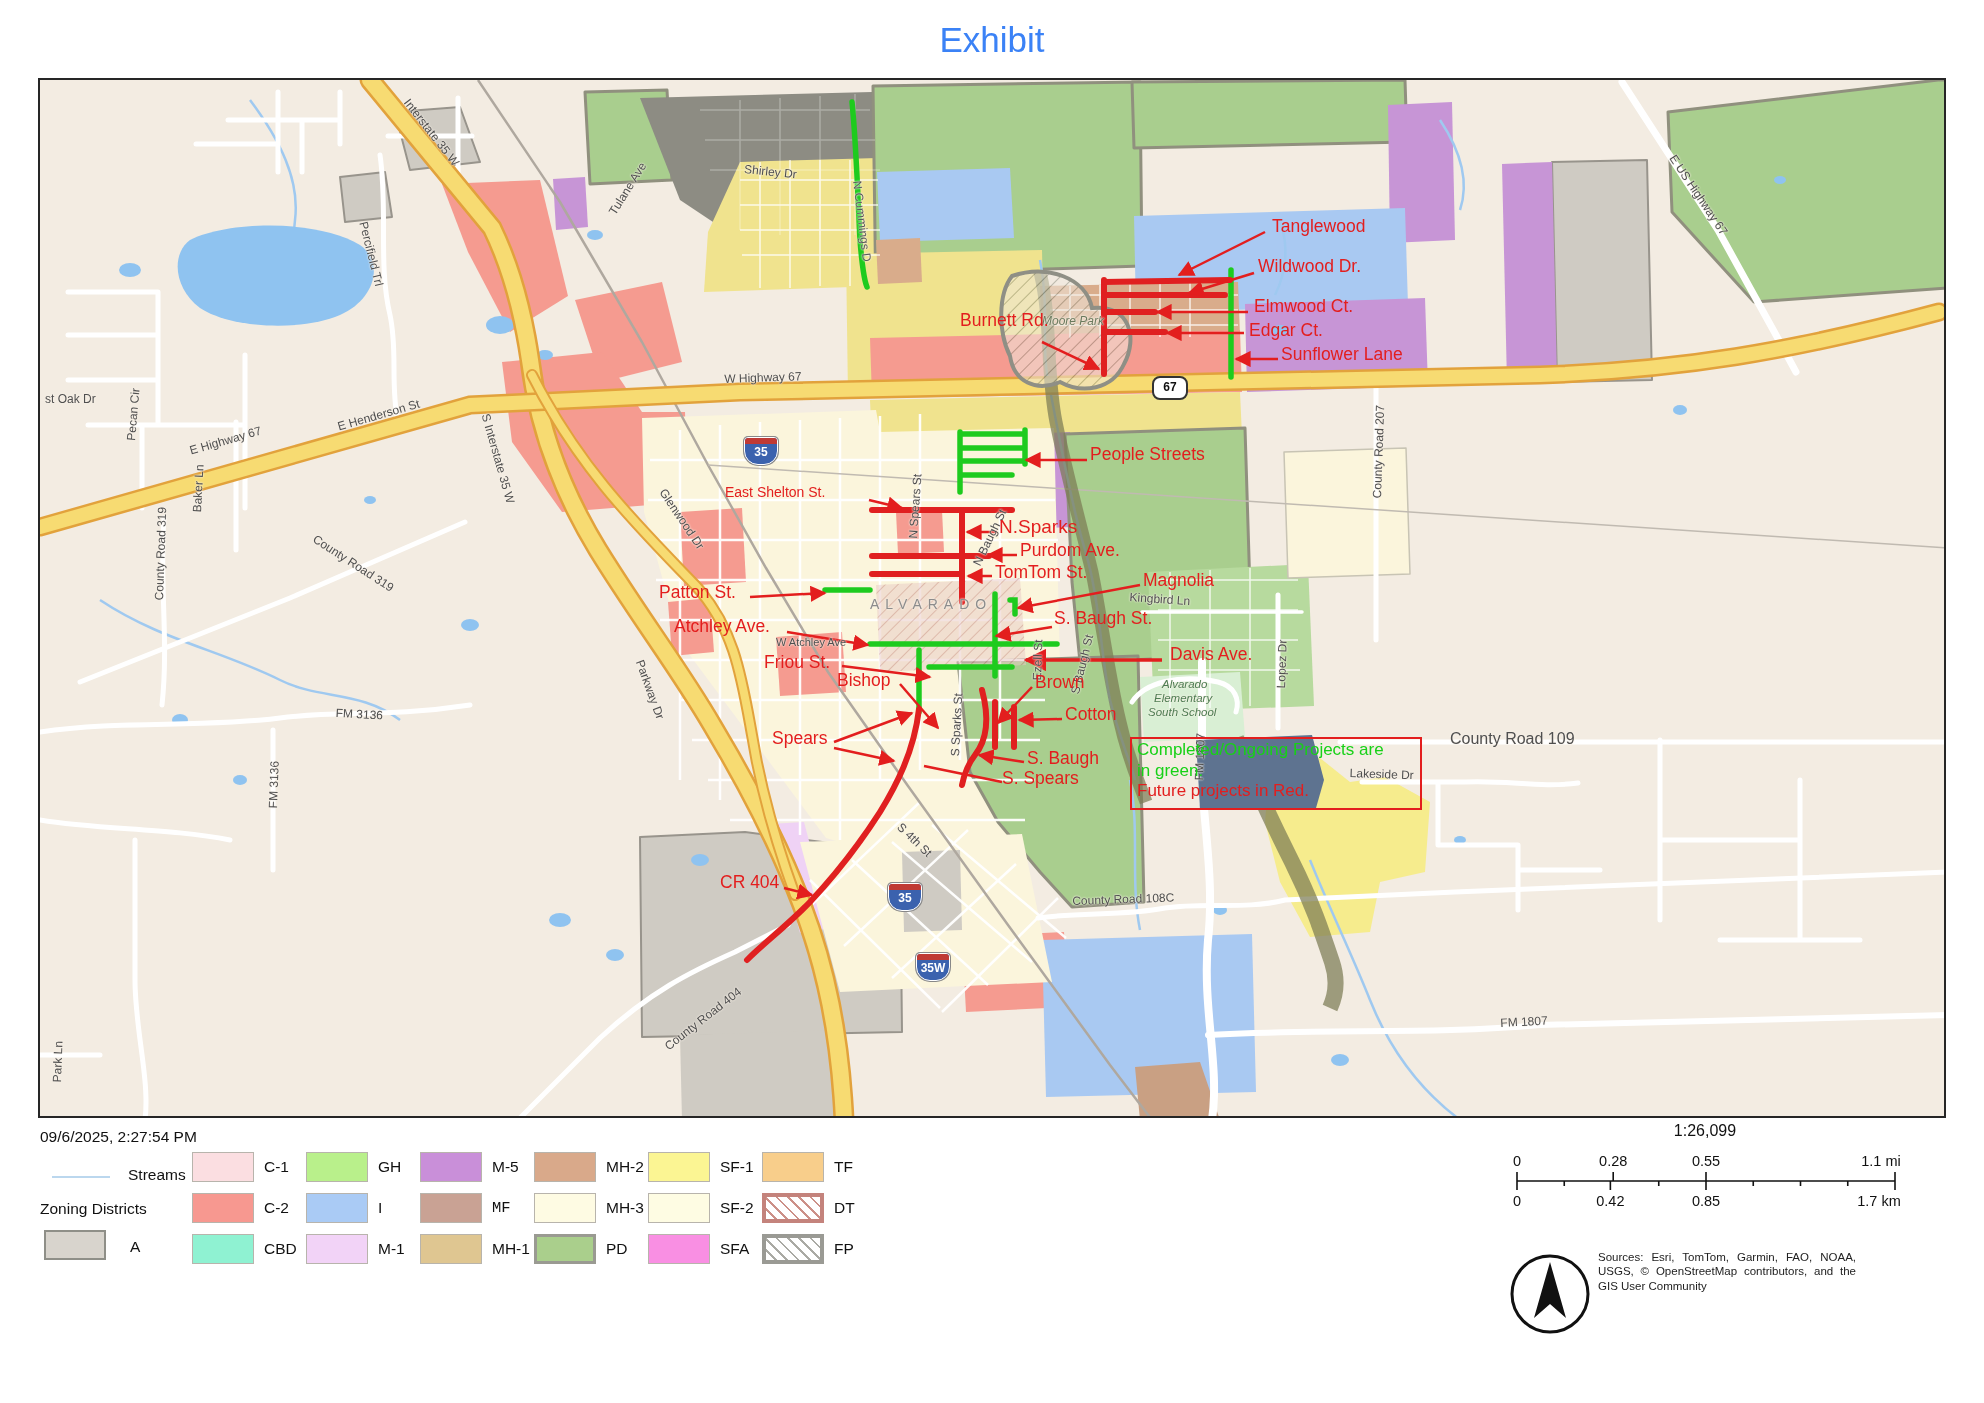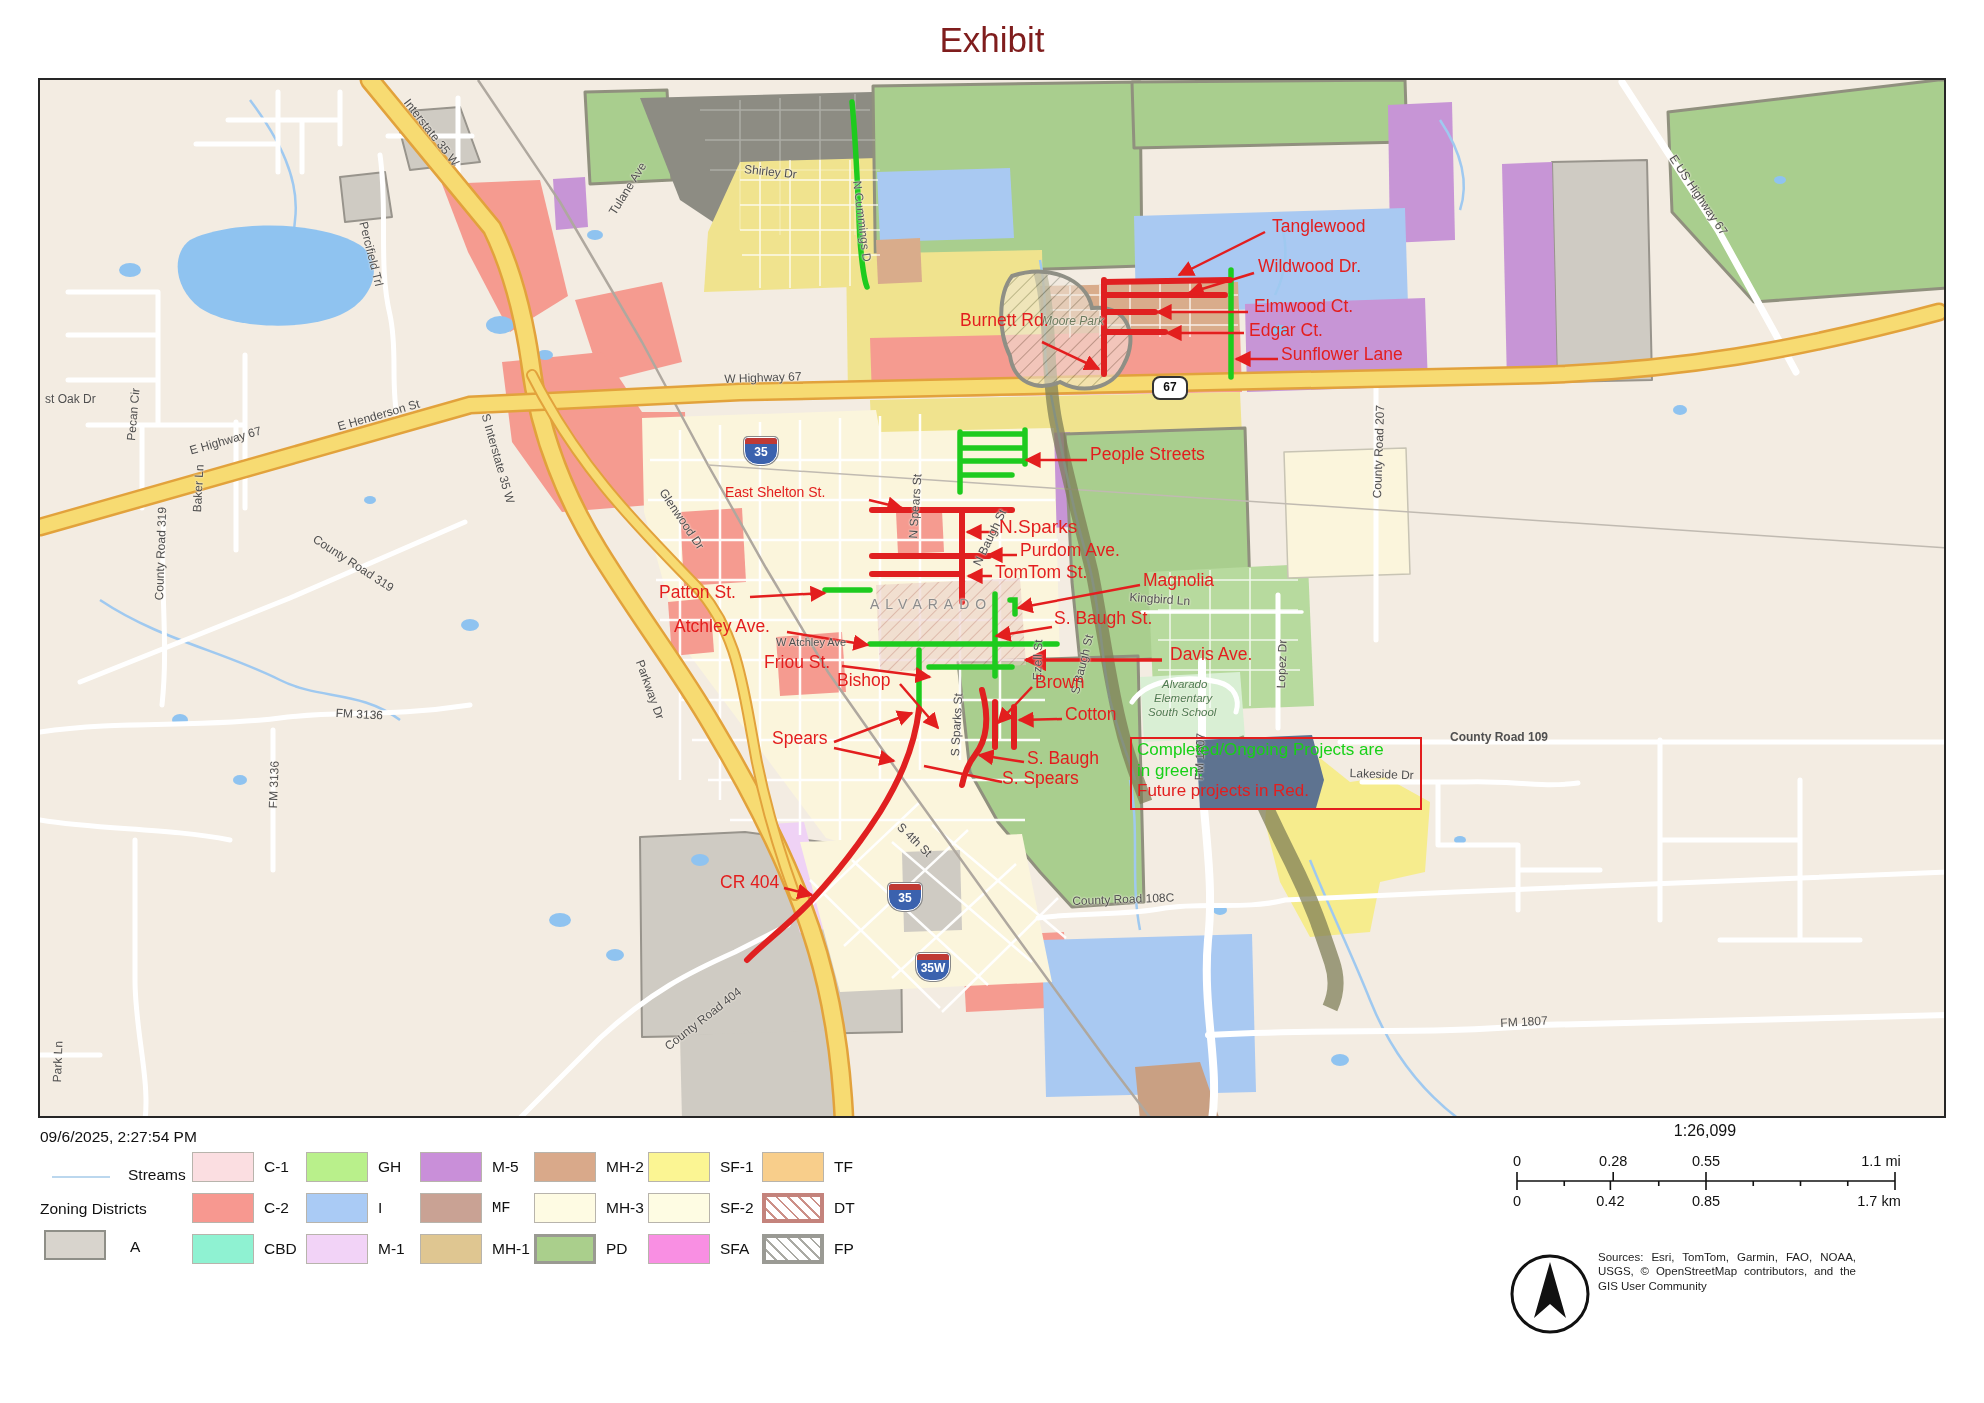--- a/index.html
+++ b/index.html
@@ -1,19 +1,19 @@
 <!DOCTYPE html>
 <html><head>
 <meta charset="utf-8">
 <style>
   html,body{margin:0;padding:0;background:#fff;}
   .page{position:relative;width:1984px;height:1403px;background:#fff;
         font-family:"Liberation Sans",sans-serif;overflow:hidden;}
   .title{position:absolute;left:0;top:20px;width:100%;text-align:center;
-         font-size:35px;color:#7f1d1d;}
+         font-size:35px;color:#3b82f6;}
   .map-frame{position:absolute;left:38px;top:78px;width:1908px;height:1040px;
              border:2px solid #262626;background:#F3ECE2;overflow:hidden;box-sizing:border-box;}
   .map-frame svg{position:absolute;left:0;top:0;}
   .lbl{position:absolute;white-space:nowrap;color:#4F4F4F;font-size:12px;
        transform-origin:0 0;text-shadow:0 0 2px #f6efe6,0 0 2px #f6efe6;}
   .plbl{position:absolute;white-space:nowrap;color:#E31E1E;font-size:17.5px;
         transform-origin:0 0;}
   .notebox{position:absolute;left:1062px;top:657px;width:292px;height:73px;
            border:2.5px solid #E31E1E;font-size:17px;line-height:1.22;
            padding:1px 5px;box-sizing:border-box;margin-left:28px;}
@@ -280,21 +280,21 @@
         <div class="lbl" style="left: 990px; top: 600px; font-size: 12px; transform: rotate(-88deg);">Ezell St</div>
         <div class="lbl" style="left: 1028px; top: 612px; font-size: 12px; transform: rotate(-76deg);">S Baugh St</div>
         <div class="lbl" style="left: 1090px; top: 510px; font-size: 12px; transform: rotate(4deg);">Kingbird Ln</div>
         <div class="lbl" style="left: 1234px; top: 608px; font-size: 12px; transform: rotate(-88deg);">Lopez Dr</div>
         <div class="lbl" style="left: 1002px; top: 234px; font-size: 12px; color: rgb(107, 122, 93); font-style: italic;">Moore Park</div>
         <div class="lbl" style="left: 1122px; top: 598px; font-size: 11.5px; color: rgb(78, 125, 82); font-style: italic;">Alvarado</div>
         <div class="lbl" style="left: 1114px; top: 612px; font-size: 11.5px; color: rgb(78, 125, 82); font-style: italic;">Elementary</div>
         <div class="lbl" style="left: 1108px; top: 626px; font-size: 11.5px; color: rgb(78, 125, 82); font-style: italic;">South School</div>
         <div class="lbl" style="left: 1152px; top: 700px; font-size: 12px; transform: rotate(-88deg);">FM 1807</div>
         <div class="lbl" style="left: 1310px; top: 686px; font-size: 12px; transform: rotate(2deg);">Lakeside Dr</div>
-        <div class="lbl" style="left: 1410px; top: 650px; font-size: 12px; font-weight: bold;">County Road 109</div>
+        <div class="lbl" style="left: 1410px; top: 650px; font-size: 16px;">County Road 109</div>
         <div class="lbl" style="left: 1032px; top: 814px; font-size: 12px; transform: rotate(-2deg);">County Road 108C</div>
         <div class="lbl" style="left: 622px; top: 962px; font-size: 12px; transform: rotate(-38deg);">County Road 404</div>
         <div class="lbl" style="left: 296px; top: 626px; font-size: 12px; transform: rotate(3deg);">FM 3136</div>
         <div class="lbl" style="left: 226px; top: 728px; font-size: 12px; transform: rotate(-88deg);">FM 3136</div>
         <div class="lbl" style="left: 864px; top: 740px; font-size: 12px; transform: rotate(44deg);">S 4th St</div>
         <div class="lbl" style="left: 1330px; top: 418px; font-size: 12px; transform: rotate(-88deg);">County Road 207</div>
         <div class="lbl" style="left: 1460px; top: 936px; font-size: 12px; transform: rotate(-3deg);">FM 1807</div>
         <div class="lbl" style="left: 10px; top: 1002px; font-size: 12px; transform: rotate(-88deg);">Park Ln</div>
       </div>
     <div id="project-labels">

